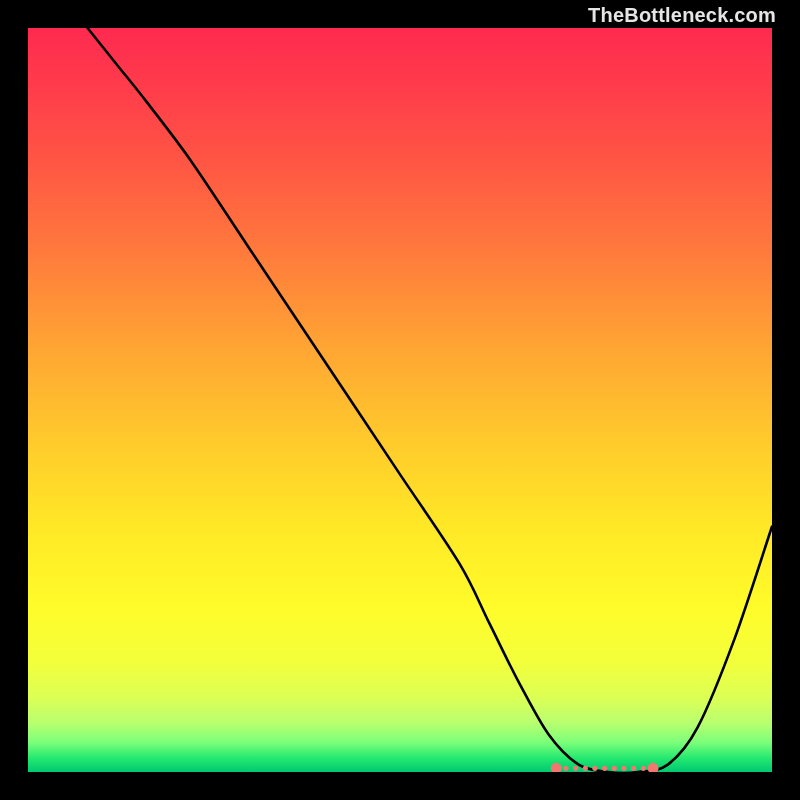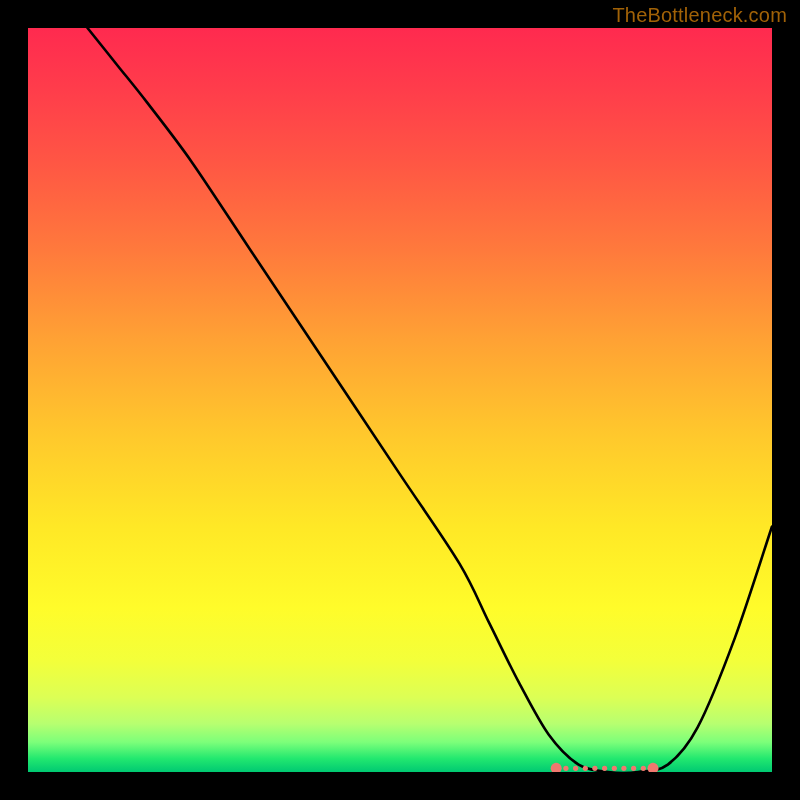--- a/index.html
+++ b/index.html
@@ -49,24 +49,24 @@
   }
   svg.curve {
     position: absolute;
     left: 0; top: 0;
     width: 744px;
     height: 744px;
   }
   .watermark {
     position: absolute;
     top: 4px;
-    right: 13px;
-    color: #a16207;
+    right: 24px;
+    color: #e5e5e5;
     font-size: 20px;
-    font-weight: 400;
+    font-weight: 700;
     letter-spacing: 0.2px;
     user-select: none;
   }
 </style>
 </head>
 <body>
 
 <div class="frame">
 
   <div class="watermark">TheBottleneck.com</div>

